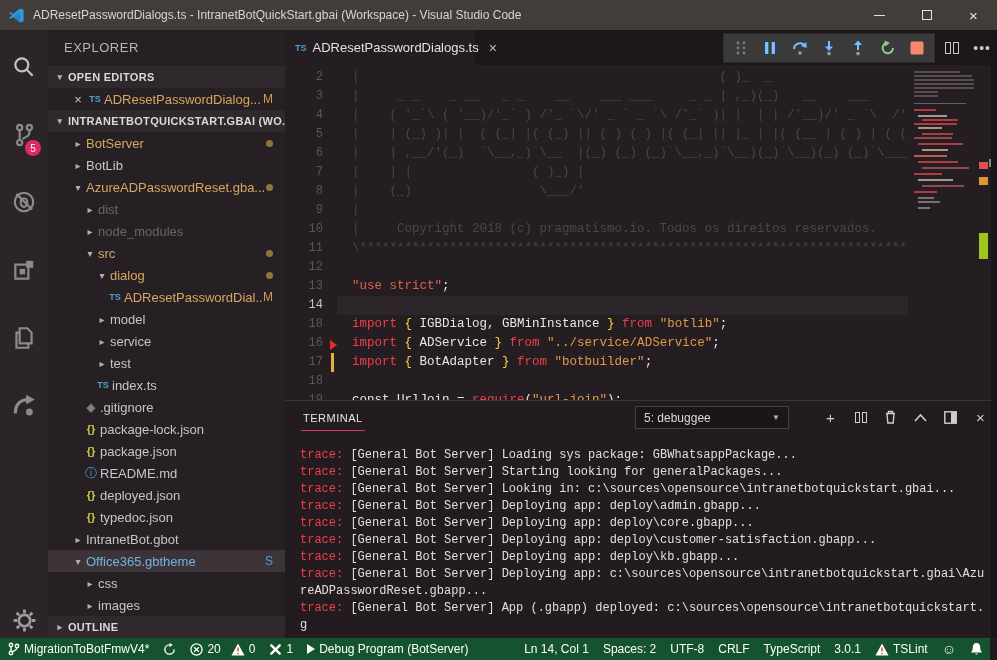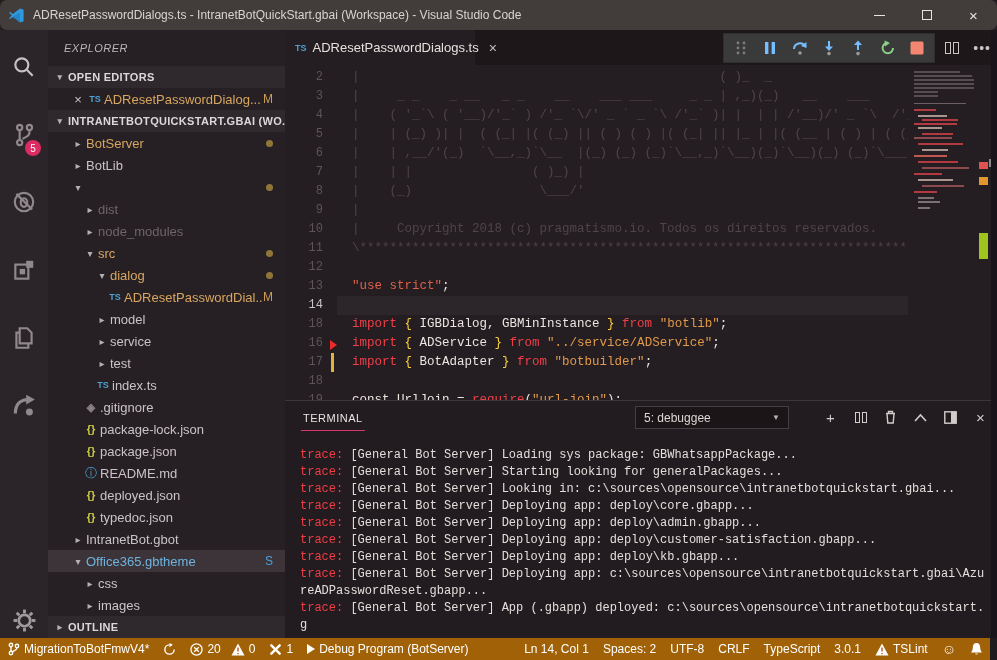--- a/index.html
+++ b/index.html
@@ -1,36 +1,36 @@
 <!DOCTYPE html>
 <html><head>
 <meta charset="utf-8">
 <style>
   * { margin:0; padding:0; box-sizing:border-box; }
   html,body { background:#111; }
   body { font-family:"Liberation Sans", sans-serif; }
   .window { position:relative; width:997px; height:660px; background:#241d21; overflow:hidden; }
 
   
-  .titlebar { position:absolute; left:0; top:0; width:997px; height:30px; background:#423d3b; display:flex; align-items:center;border-radius:7px; }
+  .titlebar { position:absolute; left:0; top:0; width:997px; height:30px; background:#423d3b; display:flex; align-items:center; }
   .vscode-logo { width:17px; height:17px; margin-left:8px; }
   .title-text { color:#d8d4d1; font-size:12px; margin-left:8px; white-space:nowrap; }
   .win-controls { position:absolute; right:0; top:0; height:30px; display:flex; }
   .win-btn { width:47px; height:30px; display:flex; align-items:center; justify-content:center; color:#e6e3e1; font-size:15px; }
   .min-glyph { display:block; width:11px; height:1px; background:#e6e3e1; }
   .max-glyph { display:block; width:10px; height:10px; border:1px solid #e6e3e1; }
 
   
   .activitybar { position:absolute; left:0; top:30px; width:48px; height:608px; background:#2b2428; }
   .act-item { position:absolute; left:0; width:48px; height:40px; display:flex; align-items:center; justify-content:center; }
   .scm-badge { position:absolute; right:7px; bottom:-1px; min-width:16px; height:16px; border-radius:8px; background:#dc2a63; color:#fff; font-size:10px; display:flex; align-items:center; justify-content:center; padding:0 4px; }
 
   
   .sidebar { position:absolute; left:48px; top:30px; width:237px; height:608px; background:#262025; overflow:hidden; }
-  .sidebar-title { height:36px; line-height:36px; padding-left:16px; font-size:11px; letter-spacing:0.5px; color:#bab3b7;font-style:italic; }
+  .sidebar-title { height:36px; line-height:36px; padding-left:16px; font-size:13px; letter-spacing:0.5px; color:#bab3b7; }
   .tree { position:absolute; left:0; top:36px; width:237px; }
   .row { position:relative; height:22px; display:flex; align-items:center; font-size:13px; color:#c9c2c6; cursor:default; white-space:nowrap; }
   .row.section { background:#2f282c; color:#ddd7da; font-size:11px; font-weight:bold; letter-spacing:0.3px; }
   .row.selected { background:#3c3439; }
   .twistie { width:16px; text-align:center; font-size:10px; color:#b5aeb2; flex:none; }
   .row.section .twistie { font-size:9px; }
   .ficon { width:18px; flex:none; text-align:center; font-size:10px; font-weight:bold; }
   .ficon.ts { color:#4f9fd0; font-size:9px; }
   .ficon.json { color:#cbcb41; font-size:11px; }
   .ficon.info { color:#4f9fd0; font-size:12px; font-weight:normal; }
@@ -90,21 +90,21 @@
   .term-select .caret { margin-left:auto; font-size:8px; color:#b8b2b6; }
   .panel-icons { position:absolute; right:8px; top:0; height:32px; display:flex; align-items:center; gap:13px; }
   .p-icon { width:17px; height:17px; display:flex; align-items:center; justify-content:center; color:#d2cdca; font-size:15px; }
   .p-split { display:flex; gap:2px; }
   .p-split span { width:5px; height:11px; border:1px solid #d2cdca; }
   .term-body { position:absolute; left:15px; top:46px; width:691px; font-family:"Liberation Mono","DejaVu Sans Mono",monospace; font-size:12px; line-height:17px; color:#e3dedb; }
   .tline { white-space:pre-wrap; word-break:break-all; }
   .t-red { color:#ef3f45;margin-top:44px; }
 
   
-  .statusbar { position:absolute; left:0; top:638px; width:997px; height:22px; background:#a16207; color:#fff; font-size:12px; display:flex; align-items:center; }
+  .statusbar { position:absolute; left:0; top:638px; width:997px; height:22px; background:#14532d; color:#fff; font-size:12px; display:flex; align-items:center; }
   .sb-left { display:flex; align-items:center; gap:14px; padding-left:8px; }
   .sb-right { margin-left:auto; display:flex; align-items:center; gap:14px; padding-right:14px; }
   .sb-item { display:flex; align-items:center; gap:4px; white-space:nowrap; }
   .sb-edge { position:absolute; right:0; top:0; width:7px; height:22px; background:#201b1e; }
   .play-glyph { width:0; height:0; border-left:8px solid #fff; border-top:5px solid transparent; border-bottom:5px solid transparent; }
 </style>
 </head>
 <body>
 
 <div class="window">
@@ -207,20 +207,21 @@
           <span class="twistie">▸</span>
           <span class="lbl tone-modified">BotServer</span>
           <div class="badge-right badge-dot"></div>
         </div>
         <div class="row" style="padding-left: 22px;">
           <span class="twistie">▸</span>
           <span class="lbl">BotLib</span>
         </div>
         <div class="row" style="padding-left: 22px;">
           <span class="twistie">▾</span>
+          <span class="lbl tone-modified">AzureADPasswordReset.gba...</span>
           <div class="badge-right badge-dot"></div>
         </div>
         <div class="row" style="padding-left: 34px;">
           <span class="twistie">▸</span>
           <span class="lbl tone-ignored">dist</span>
         </div>
         <div class="row" style="padding-left: 34px;">
           <span class="twistie">▸</span>
           <span class="lbl tone-ignored">node_modules</span>
         </div>
@@ -460,22 +461,22 @@
               <rect x="7" y="0.8" width="5.2" height="11.4" fill="#d2cdca"></rect>
             </svg>
         </span>
         <span class="p-icon">×</span>
       </div>
     </div>
     <div class="term-body" id="terminal">
         <div class="tline"><span class="t-red">trace:</span><span> [General Bot Server] Loading sys package: GBWhatsappPackage...</span></div>
         <div class="tline"><span class="t-red">trace:</span><span> [General Bot Server] Starting looking for generalPackages...</span></div>
         <div class="tline"><span class="t-red">trace:</span><span> [General Bot Server] Looking in: c:\sources\opensource\intranetbotquickstart.gbai...</span></div>
+        <div class="tline"><span class="t-red">trace:</span><span> [General Bot Server] Deploying app: deploy\admin.gbapp...</span></div>
         <div class="tline"><span class="t-red">trace:</span><span> [General Bot Server] Deploying app: deploy\core.gbapp...</span></div>
-        <div class="tline"><span class="t-red">trace:</span><span> [General Bot Server] Deploying app: deploy\admin.gbapp...</span></div>
         <div class="tline"><span class="t-red">trace:</span><span> [General Bot Server] Deploying app: deploy\customer-satisfaction.gbapp...</span></div>
         <div class="tline"><span class="t-red">trace:</span><span> [General Bot Server] Deploying app: deploy\kb.gbapp...</span></div>
         <div class="tline"><span class="t-red">trace:</span><span> [General Bot Server] Deploying app: c:\sources\opensource\intranetbotquickstart.gbai\AzureADPasswordReset.gbapp...</span></div>
         <div class="tline"><span class="t-red">trace:</span><span> [General Bot Server] App (.gbapp) deployed: c:\sources\opensource\intranetbotquickstart.g</span></div>
       </div>
   </div>
 
   <div class="statusbar">
     <div class="sb-left">
       <div class="sb-item">

